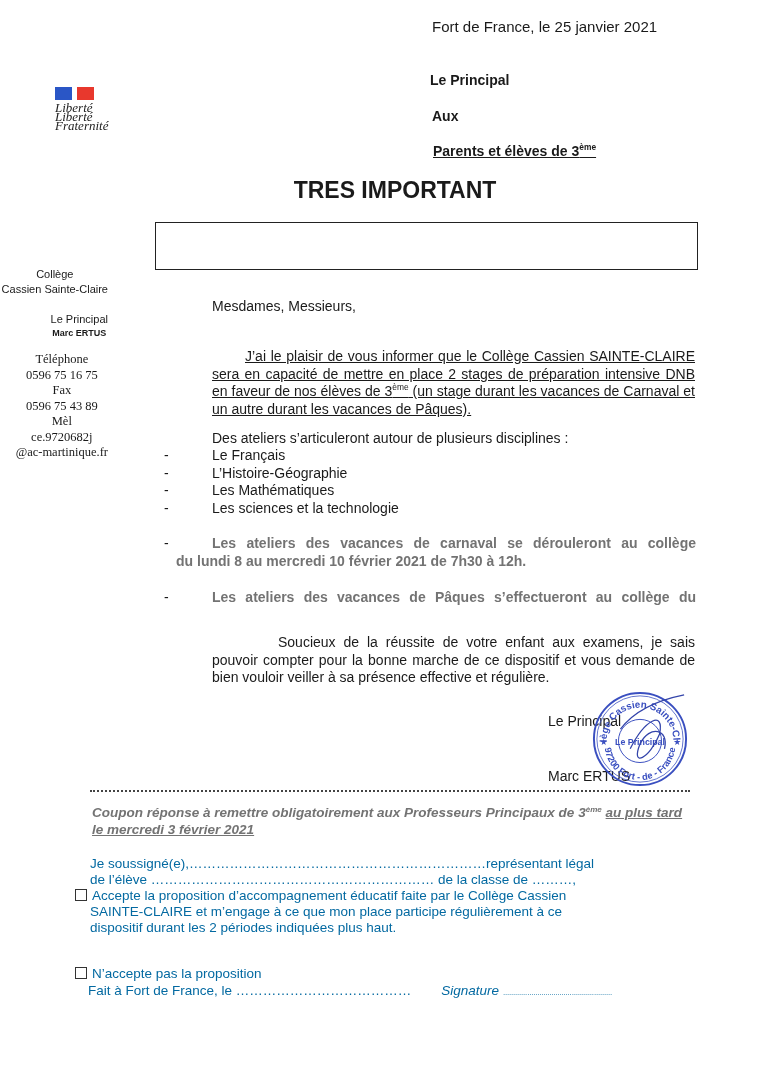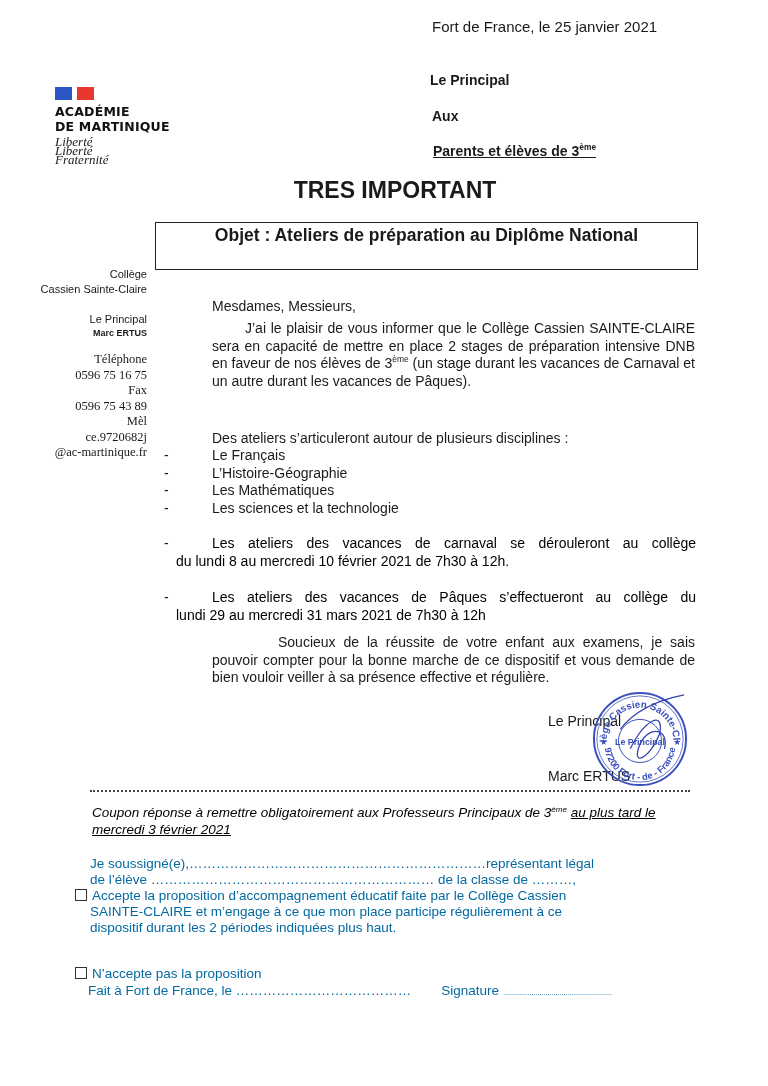--- a/index.html
+++ b/index.html
@@ -23,33 +23,33 @@
   .addr1 { top: 72px; left: 430px; }
   .addr2 { top: 108px; left: 432px; }
   .addr3 { top: 143px; left: 433px; text-decoration: underline; }
 
   .title { left: 0; width: 768px; top: 177px; text-align: center; font-weight: bold; font-size: 23px; text-decoration: underline; }
   .title span { display: inline-block; margin-left: 22px; }
 
   .objet { left: 155px; top: 222px; width: 543px; height: 48px; border: 1.5px solid #222; box-sizing: border-box; text-align: center; font-weight: bold; font-size: 17.5px; line-height: 21px; padding-top: 2px; }
 
   
-  .side { right: 621px; text-align: right; }
+  .side { right: 660px; text-align: center; }
   .side-college { top: 267px; font-size: 11px; line-height: 15px; font-weight: normal; }
   .side-principal { top: 312px; font-size: 11px; line-height: 14px; }
   .side-principal .nm { font-size: 9px; font-weight: bold; }
   .side-contact { top: 352px; font-family: "Liberation Serif", serif; font-size: 12.5px; line-height: 15.5px; }
   .greet { top: 298px; left: 212px; font-size: 14px; }
-  .p1 { top: 320px; left: 212px; width: 483px; text-align: justify; text-indent: 33px; font-size: 14px; line-height: 17.5px; }
+  .p1 { top: 348px; left: 212px; width: 483px; text-align: justify; text-indent: 33px; font-size: 14px; line-height: 17.5px; text-decoration: underline; }
   .list-intro { top: 430px; left: 212px; font-size: 14px; }
   .list { top: 447px; left: 164px; font-size: 14px; line-height: 17.5px; }
   .list .row { display: flex; }
   .list .dash { width: 48px; }
 
-  .red { color: #000000; font-weight: normal; }
+  .red { color: #737373; font-weight: bold; }
   .info { left: 164px; width: 532px; font-size: 14px; line-height: 17.5px; }
   .info .row1 { display: flex; }
   .info .dash { width: 48px; font-weight: normal; color: #1a1a1a; }
   .info .t { flex: 1; text-align: justify; text-align-last: justify; }
   .info .l2 { padding-left: 12px; }
   .info1 { top: 535px; }
   .info2 { top: 589px; }
 
   .closing { top: 634px; left: 212px; width: 483px; font-size: 14px; line-height: 17.5px; text-align: justify; }
   .closing .ind { text-indent: 17px; }
@@ -67,52 +67,47 @@
   .form { left: 90px; font-size: 13.5px; line-height: 16px; color: #0369a1; }
   .f1 { top: 856px; }
   .f2 { top: 872px; }
   .f3 { top: 888px; left: 75px; }
   .f3 .box { display: inline-block; width: 10px; height: 10px; border: 1px solid #333; margin-right: 5px; vertical-align: -1px; }
   .f4 { top: 904px; }
   .f5 { top: 920px; }
   .f6 { top: 966px; left: 75px; }
   .f6 .box { display: inline-block; width: 10px; height: 10px; border: 1px solid #333; margin-right: 5px; vertical-align: -1px; }
   .f7 { top: 983px; left: 88px; }
-  .f7 .sig { margin-left: 30px; }
+  .f7 .sig { margin-left: 30px; font-style: italic; }
   .f7 .sigdots { font-size: 8px; letter-spacing: -0.2px; }
 </style>
 </head>
 <body>
 
 <div class="abs date">Fort de France, le 25 janvier 2021</div>
 
 <div class="abs logo">
   <div class="flag">
     <div class="blue"></div>
     <div class="red"></div>
-  </div>
-  <div class="logo-name">
-    <div>ACADÉMIE</div>
-    <div>DE MARTINIQUE</div>
   </div>
   <div class="motto">
     <div>Liberté</div>
     <div>Liberté</div>
     <div>Fraternité</div>
   </div>
 </div>
 
 <div class="abs addr addr1">Le Principal</div>
 <div class="abs addr addr2">Aux</div>
 <div class="abs addr addr3"><span>Parents et élèves de 3</span><span class="sup">ème</span></div>
 
 <div class="abs title"><span>TRES IMPORTANT</span></div>
 
 <div class="abs objet">
-  <div>Objet : Ateliers de préparation au Diplôme National</div>
 </div>
 
 <div class="abs side side-college">
   <div>Collège</div>
   <div>Cassien Sainte-Claire</div>
 </div>
 <div class="abs side side-principal">
   <div>Le Principal</div>
   <div class="nm">Marc ERTUS</div>
 </div>
@@ -157,21 +152,20 @@
       <span class="t red">Les ateliers des vacances de carnaval se dérouleront au collège</span>
     </div>
   <div class="l2 red">du lundi 8 au mercredi  10 février 2021 de 7h30 à 12h.</div>
 </div>
 
 <div class="abs info info2">
   <div class="row1">
       <span class="dash">-</span>
       <span class="t red">Les ateliers des vacances de Pâques s’effectueront au collège du</span>
     </div>
-  <div class="l2 red">lundi 29 au mercredi 31 mars 2021 de 7h30 à 12h</div>
 </div>
 
 <div class="abs closing">
     <div class="ind" style="text-indent:66px">Soucieux de la réussite de votre enfant aux examens, je sais pouvoir compter pour la bonne marche de ce dispositif et vous demande de bien vouloir veiller à sa présence effective et régulière.</div>
   </div>
 
 <div class="abs sign1">Le Principal</div>
 <div class="abs sign2">Marc ERTUS</div>
 
 <svg class="abs stamp" viewBox="0 0 100 100">

